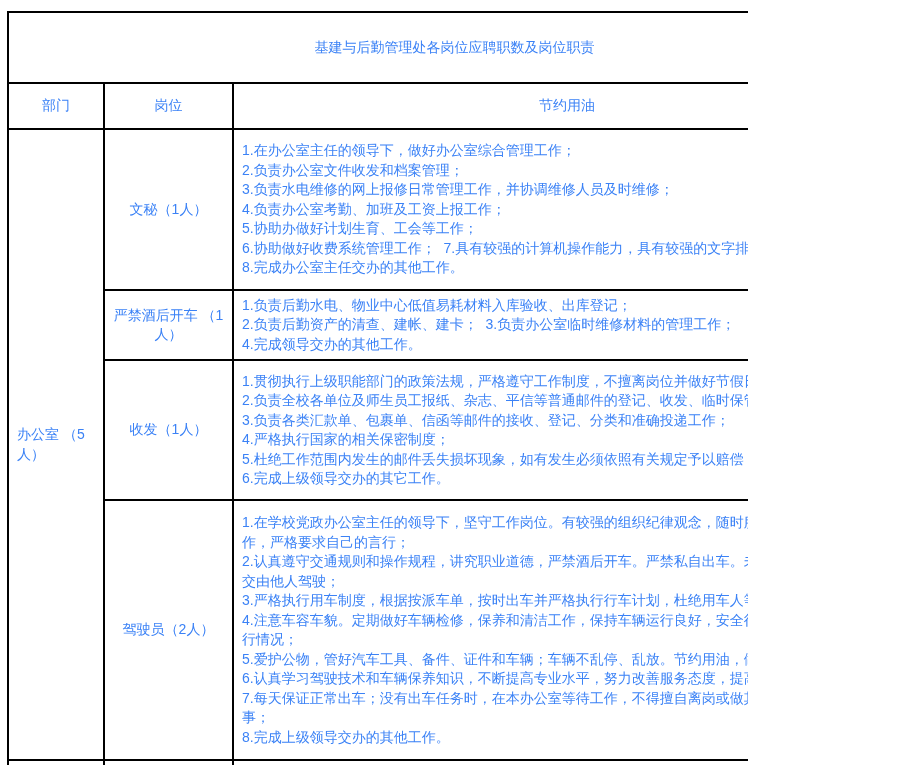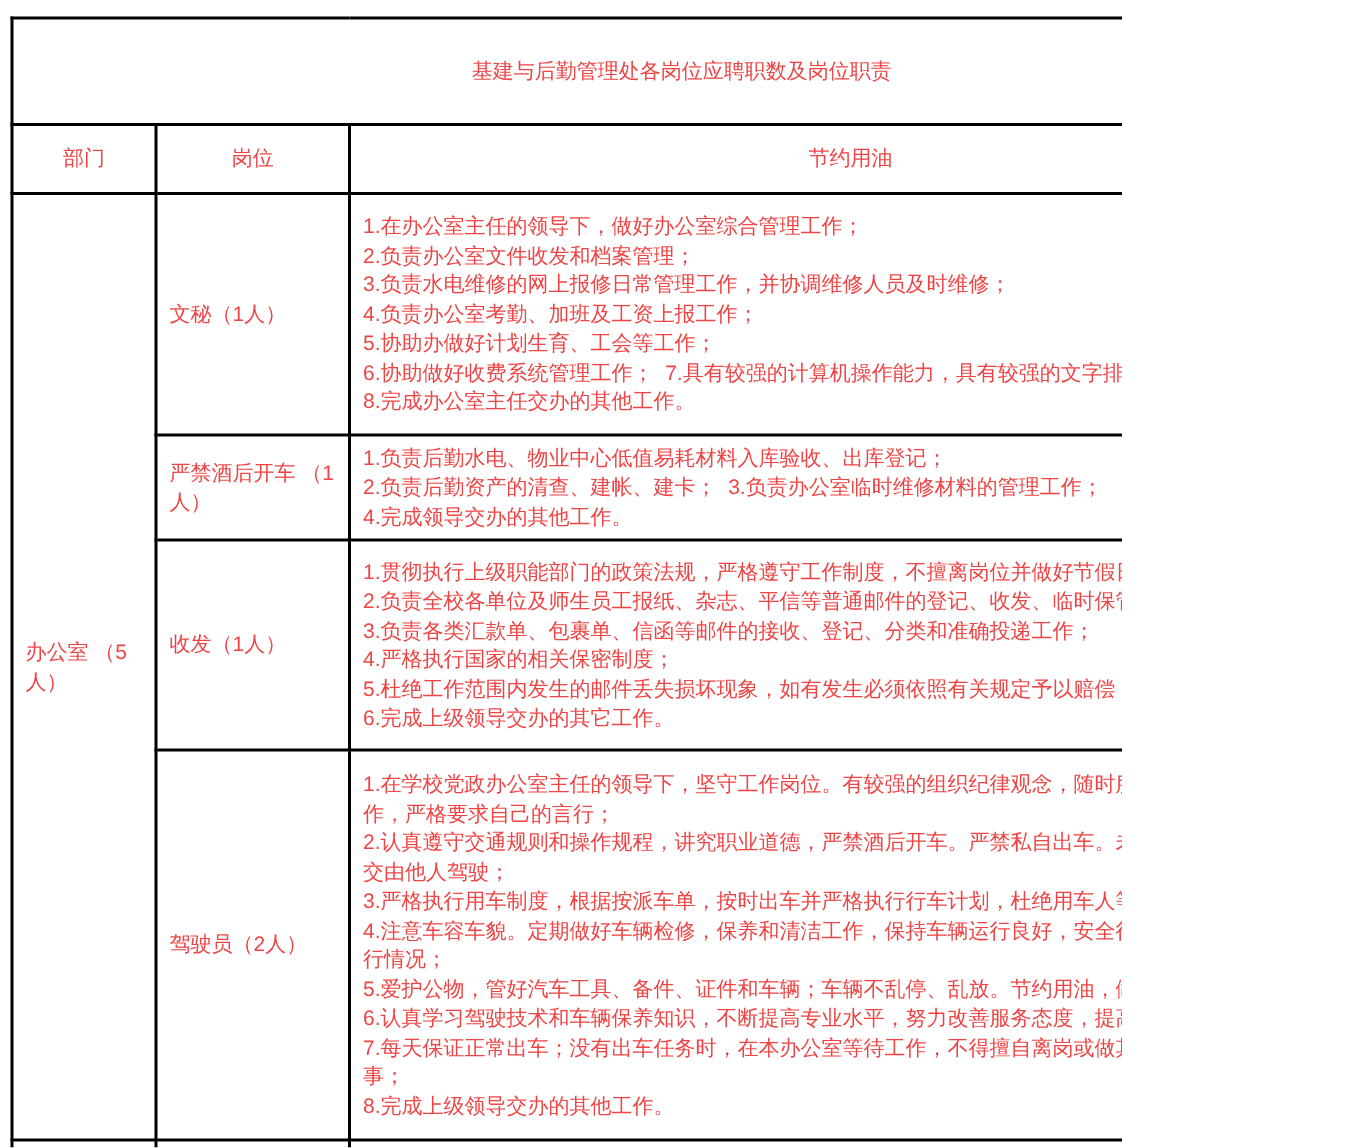--- a/index.html
+++ b/index.html
@@ -7,21 +7,21 @@
     padding: 0;
     background: #ffffff;
   }
   #page {
     position: relative;
     width: 748px;
     height: 765px;
     overflow: hidden;
     background: #ffffff;
     font-family: "Liberation Sans", sans-serif;
-    color: #ef4444;
+    color: #3b82f6;
   }
   table.doc-table {
     position: absolute;
     left: 7px;
     top: 11px;
     width: 893px;
     border-collapse: collapse;
     table-layout: fixed;
   }
   table.doc-table td, table.doc-table th {
@@ -41,20 +41,21 @@
   }
   th.col-header {
     text-align: center;
     font-weight: bold;
   }
   td.dept-cell {
     padding: 4px 5px;
   }
   td.pos-cell {
     padding: 4px 8px;
+    text-align: center;
   }
   td.duties-cell {
     white-space: pre-wrap;
     padding: 4px 9px;
   }
   tr.title-row    { height: 71px; }
   tr.header-row   { height: 46px; }
   tr.row-0        { height: 161px; }
   tr.row-1        { height: 70px; }
   tr.row-2        { height: 140px; }

